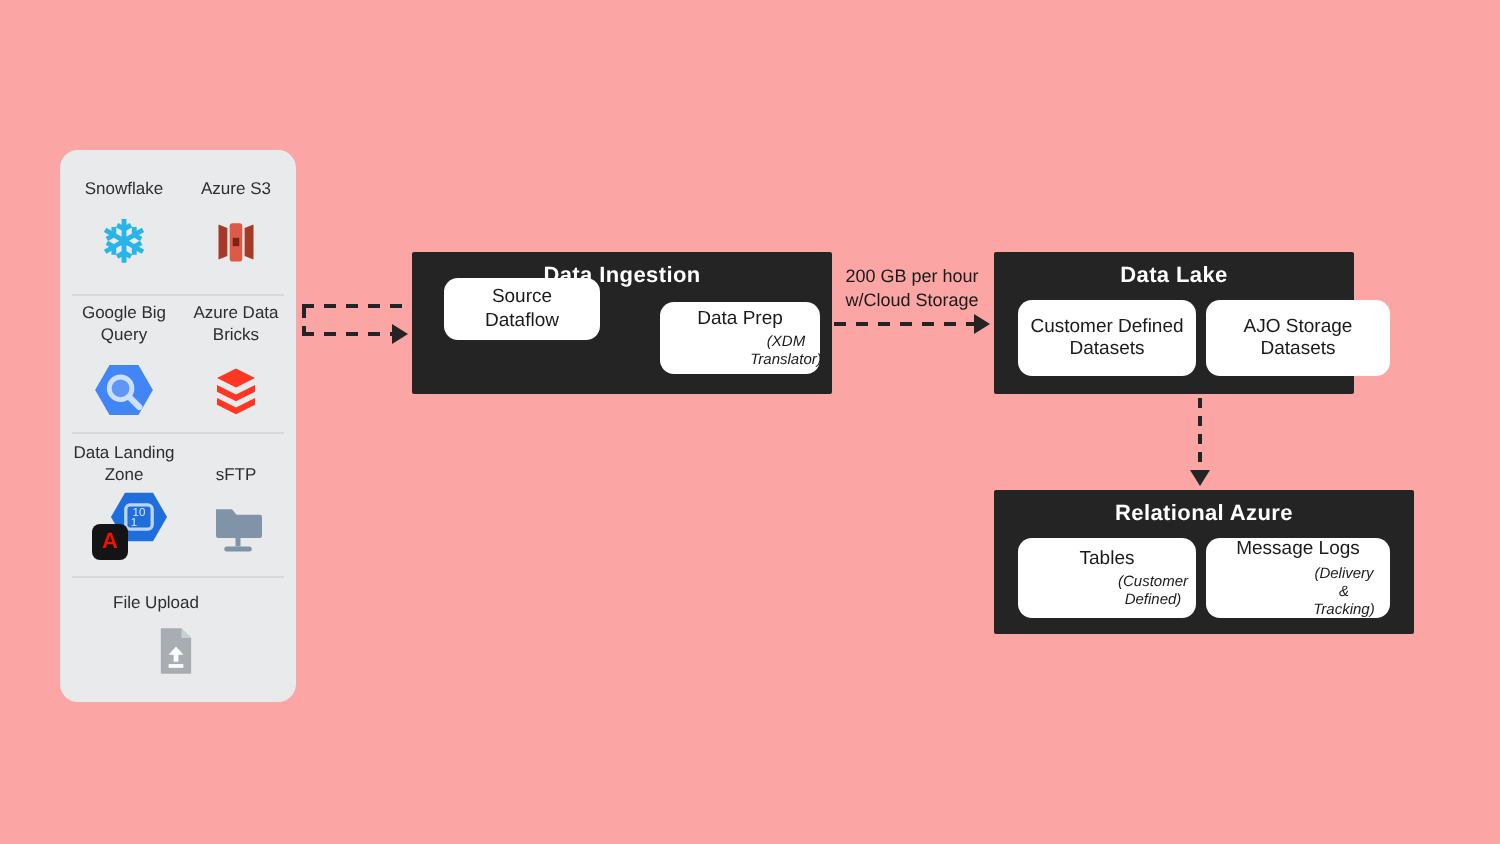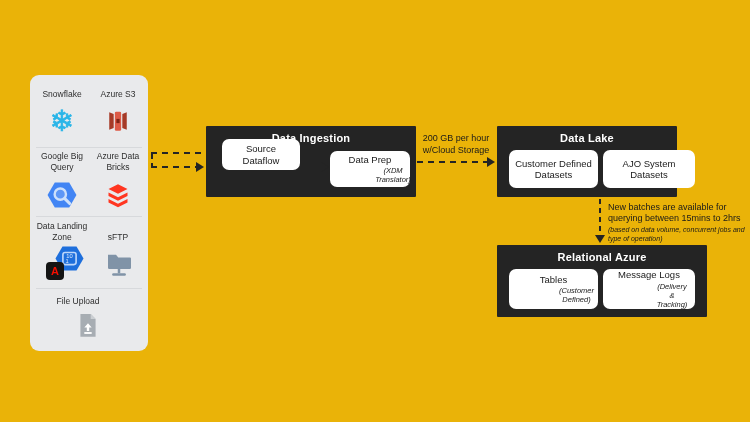--- a/index.html
+++ b/index.html
@@ -1,16 +1,16 @@
 <!DOCTYPE html>
 <html><head>
 <meta charset="utf-8">
 <style>
   html,body{margin:0;padding:0;background:#fff;}
-  .canvas{position:relative;width:750px;height:422px;background:#eab308;
+  .canvas{position:relative;width:750px;height:422px;background:#fca5a5;
           font-family:"Liberation Sans",sans-serif;overflow:hidden;}
 
   
   .panel{position:absolute;left:30px;top:75px;width:118px;height:276px;
          background:#e9eaec;border-radius:9px;}
   .s-label{position:absolute;font-size:8.5px;color:#2e2e2e;text-align:center;line-height:1.32;}
   .s-icon{position:absolute;display:flex;align-items:center;justify-content:center;}
   .divider{position:absolute;left:6px;width:106px;height:1px;background:#d7d9dc;}
   .snow{font-family:"DejaVu Sans",sans-serif;font-size:29px;line-height:1;color:#29B5E8;
         -webkit-text-stroke:0.7px #29B5E8;}
@@ -134,21 +134,21 @@
   </div>
   <div class="dash-h" style="left:300px;top:166px;width:22px"></div>
   <div class="arr-r" style="left:321px;top:162px"></div>
 
   <div class="bbox" style="left:497px;top:126px;width:180px;height:71px">
     <div class="btitle">Data Lake</div>
     <div class="wbox" style="left:12px;top:24px;width:89px;height:38px">
       <div class="wmain">Customer Defined Datasets</div>
     </div>
     <div class="wbox" style="left:106px;top:24px;width:92px;height:38px">
-      <div class="wmain">AJO System Datasets</div>
+      <div class="wmain">AJO Storage Datasets</div>
     </div>
   </div>
 
   <div class="bbox" style="left:497px;top:245px;width:210px;height:72px">
     <div class="btitle">Relational Azure</div>
     <div class="wbox" style="left:12px;top:24px;width:89px;height:40px">
       <div class="wmain">Tables</div>
       <div class="wsub">(Customer Defined)</div>
     </div>
     <div class="wbox" style="left:106px;top:24px;width:92px;height:40px">
@@ -166,20 +166,14 @@
   <div class="arr-r" style="left:487px;top:157px"></div>
 
   <div class="dash-v" style="left:599px;top:199px;height:36px"></div>
   <div class="arr-d" style="left:595px;top:235px"></div>
 
   <div class="note tp" style="left:412px;top:133px;width:88px">
     <div>200 GB per hour</div>
     <div>w/Cloud Storage</div>
   </div>
 
-  <div class="note" style="left:608px;top:202px;width:140px">
-    <div class="bn1">New batches are available for</div>
-    <div class="bn1">querying between 15mins to 2hrs</div>
-    <div class="bn2">(based on data volume, concurrent jobs and</div>
-    <div class="bn2">type of operation)</div>
-  </div>
 
 </div>
 
 </body></html>

